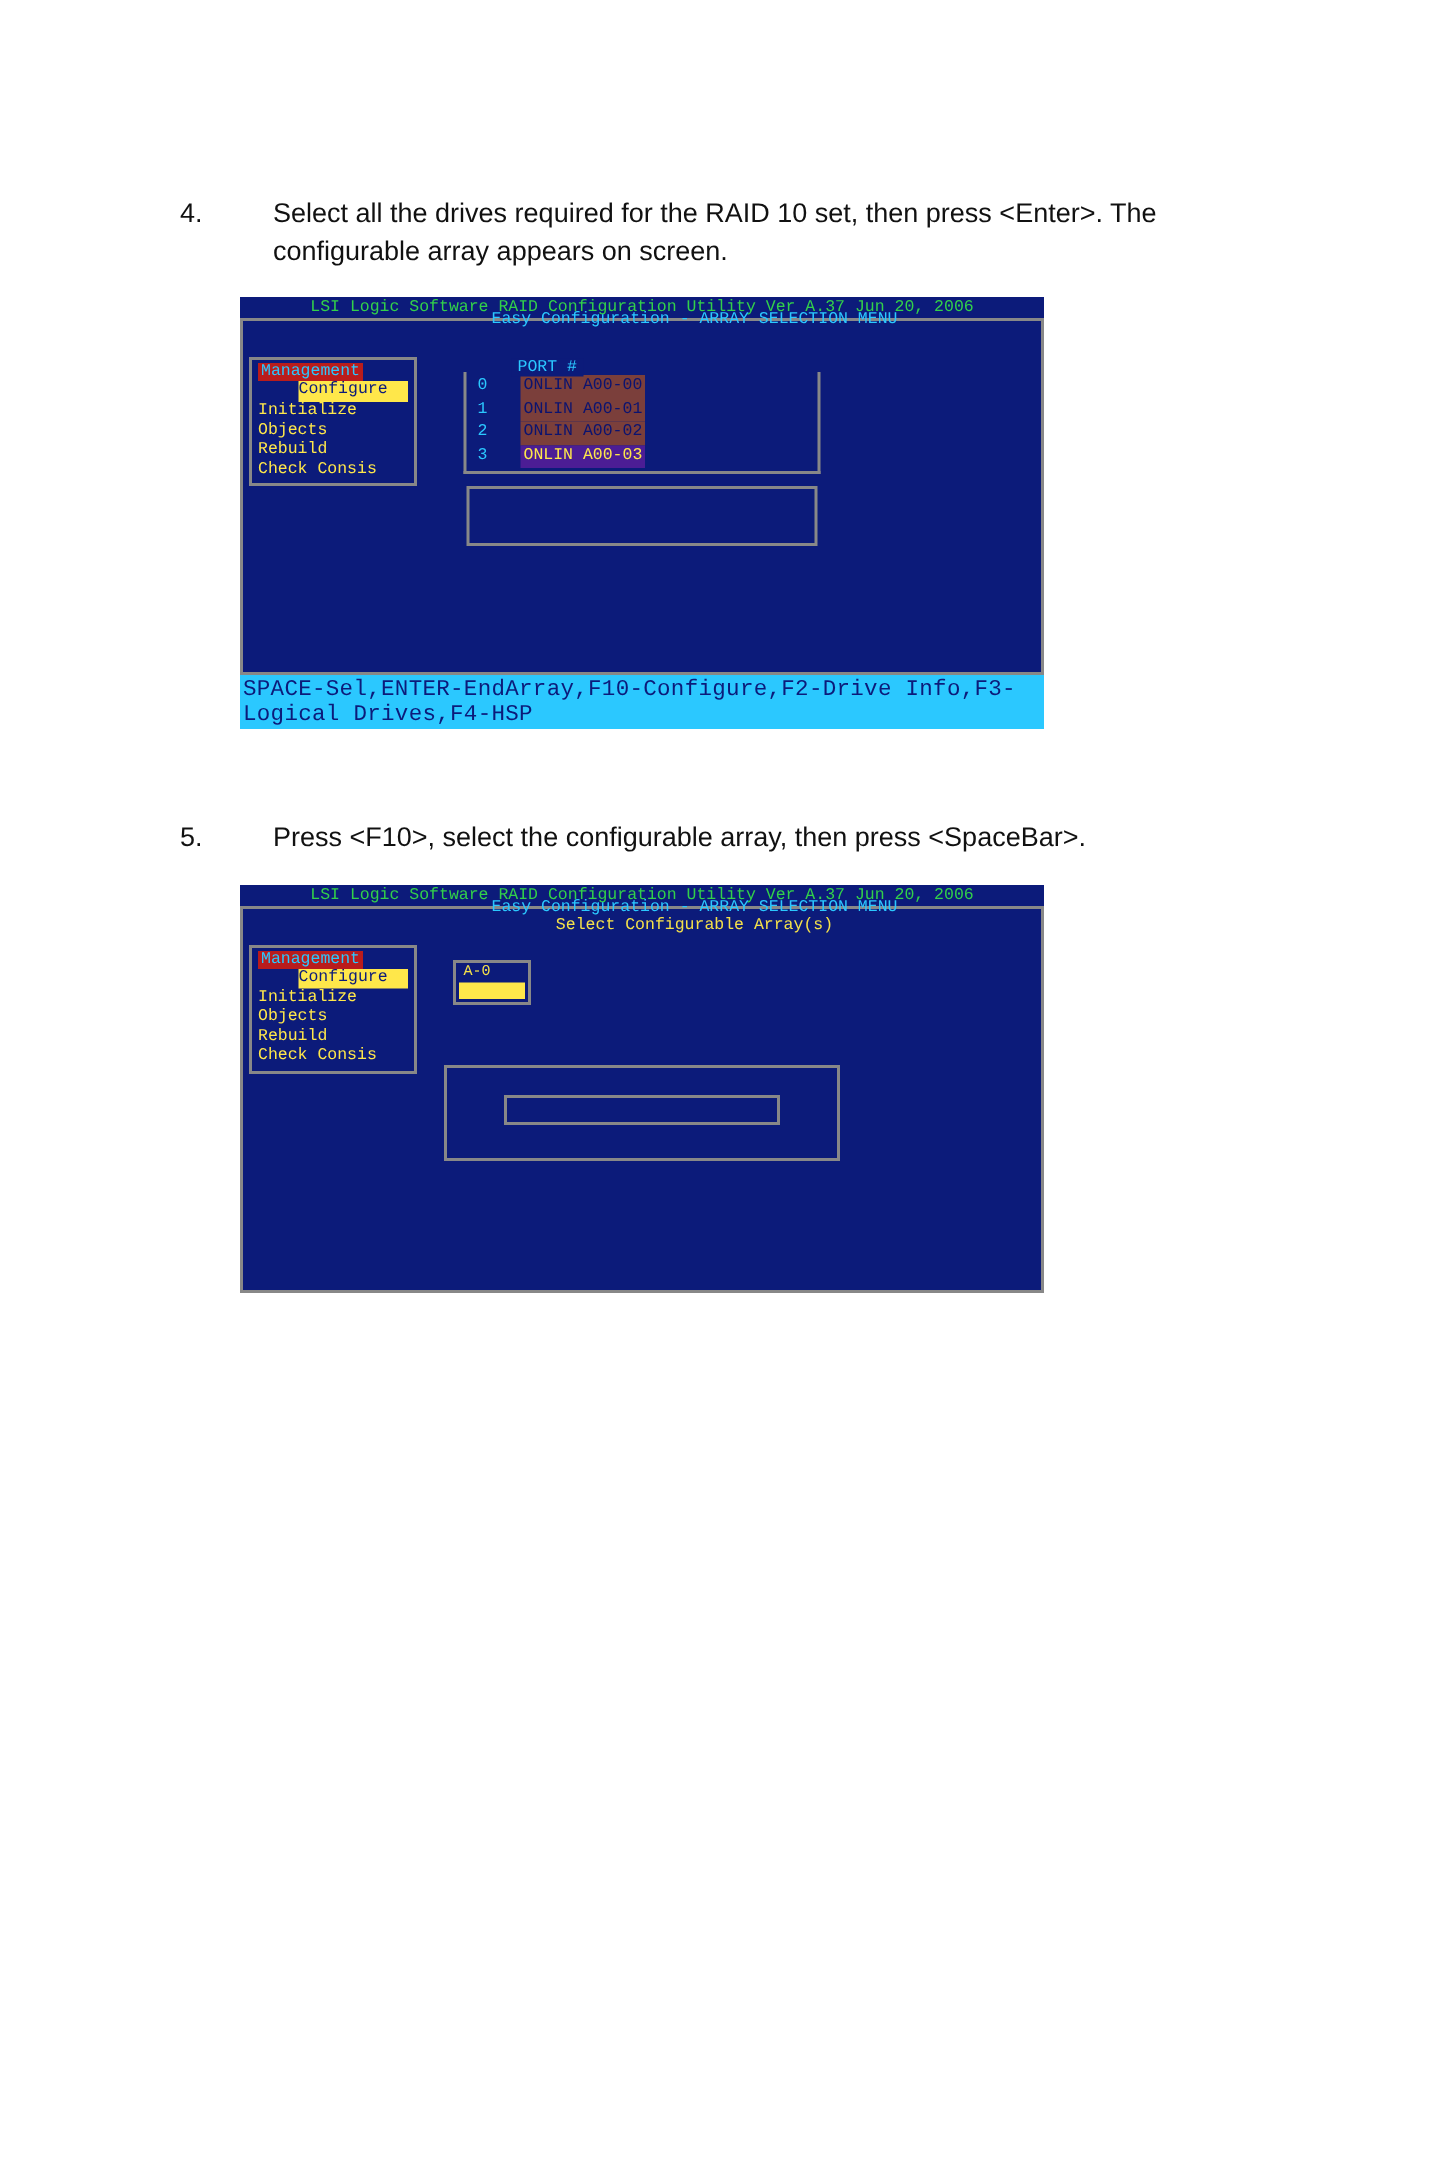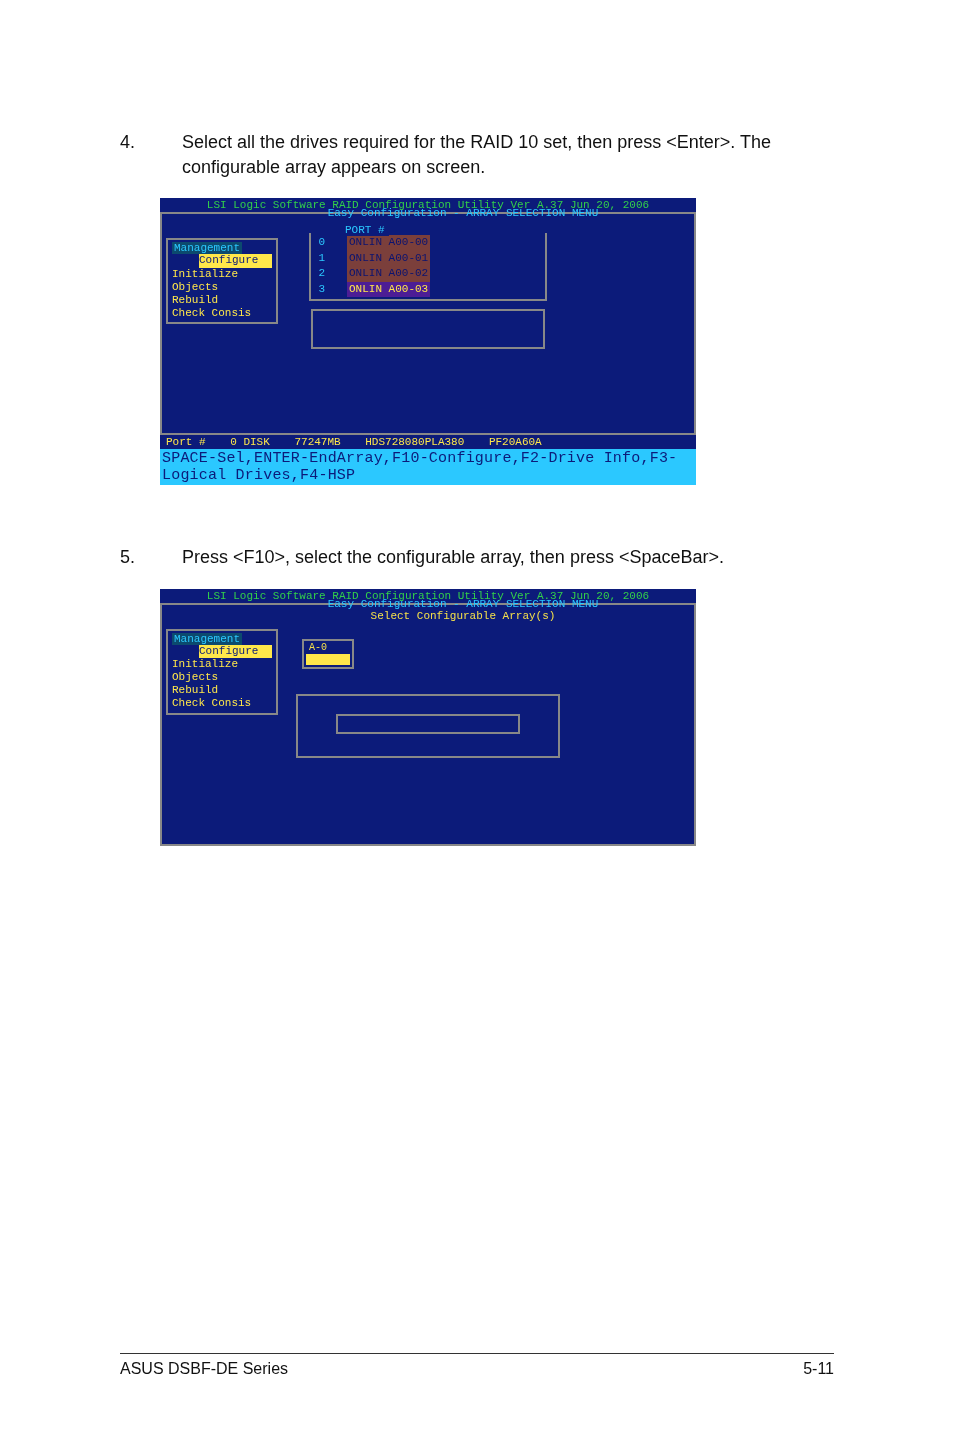--- a/index.html
+++ b/index.html
@@ -34,21 +34,21 @@
     font-size: 11px;
   }
   .bios-title {
     color: #32d04a;
     text-align: center;
     padding: 1px 0;
   }
   .bios-body {
     border: 2px solid #888;
     position: relative;
-    padding: 5px 4px 24px 4px;
+    padding: 20px 4px 24px 4px;
     min-height: 190px;
   }
   .bios-section-label {
     position: absolute;
     top: -7px;
     left: 130px;
     right: 60px;
     color: #2bc8ff;
     font-size: 11px;
     text-align: center;
@@ -64,21 +64,21 @@
     top: 24px;
     border: 2px solid #888;
     padding: 2px 4px;
     width: 100px;
   }
   .mgmt-title {
     color: #2bc8ff;
     font-size: 11px;
     text-align: left;
     margin-top: -11px;
-    background: #0c4a6e;
+    background: #b91c1c;
     display: inline-block;
     padding: 0 2px;
   }
   .mgmt-item { color: #ffe74a; line-height: 1.2; }
   .mgmt-sel { background: #ffe74a; color: #0c1b7a; margin-left: 27px; }
   .center-box {
     margin: 14px auto 0 auto;
     width: 230px;
     border: 2px solid #888;
     border-top: none;
@@ -202,27 +202,20 @@
           <span class="drive-id">2</span>
           <span class="drive-txt">ONLIN A00-02</span>
         </div>
         <div class="drive-row">
           <span class="drive-id">3</span>
           <span class="drive-txt drive-last">ONLIN A00-03</span>
         </div>
       </div>
       <div class="blank-area"></div>
     </div>
-    <div class="bios-status">
-      <span>Port #</span><span class="gap"></span>
-      <span>0 DISK</span><span class="gap"></span>
-      <span>77247MB</span><span class="gap"></span>
-      <span>HDS728080PLA380</span><span class="gap"></span>
-      <span>PF20A60A</span>
-    </div>
     <div class="bios-footer">SPACE-Sel,ENTER-EndArray,F10-Configure,F2-Drive Info,F3-Logical Drives,F4-HSP</div>
   </div>
 
   <div class="step">
     <div class="step-num">5.</div>
     <div class="step-text">Press &lt;F10&gt;, select the configurable array, then press &lt;SpaceBar&gt;.</div>
   </div>
 
   <div class="bios-screenshot">
     <div class="bios-title">LSI Logic Software RAID Configuration Utility Ver A.37 Jun 20, 2006</div>
@@ -245,17 +238,13 @@
         <div class="array-label">A-0</div>
         <div class="array-cell"></div>
       </div>
 
       <div class="inset-box">
         <div class="inset-inner"></div>
       </div>
     </div>
   </div>
 
-  <div class="page-footer">
-    <span>ASUS DSBF-DE Series</span>
-    <span>5-11</span>
-  </div>
 </div>
 
 </body></html>

